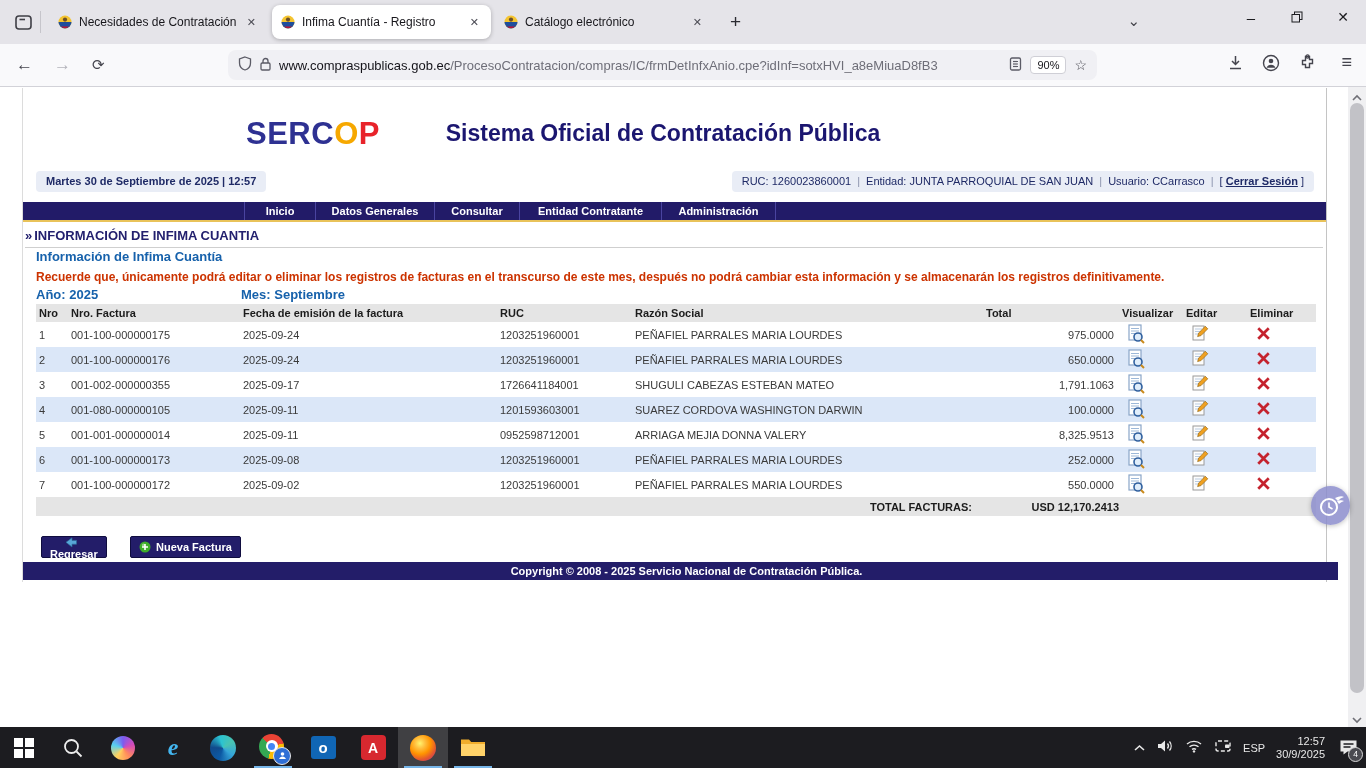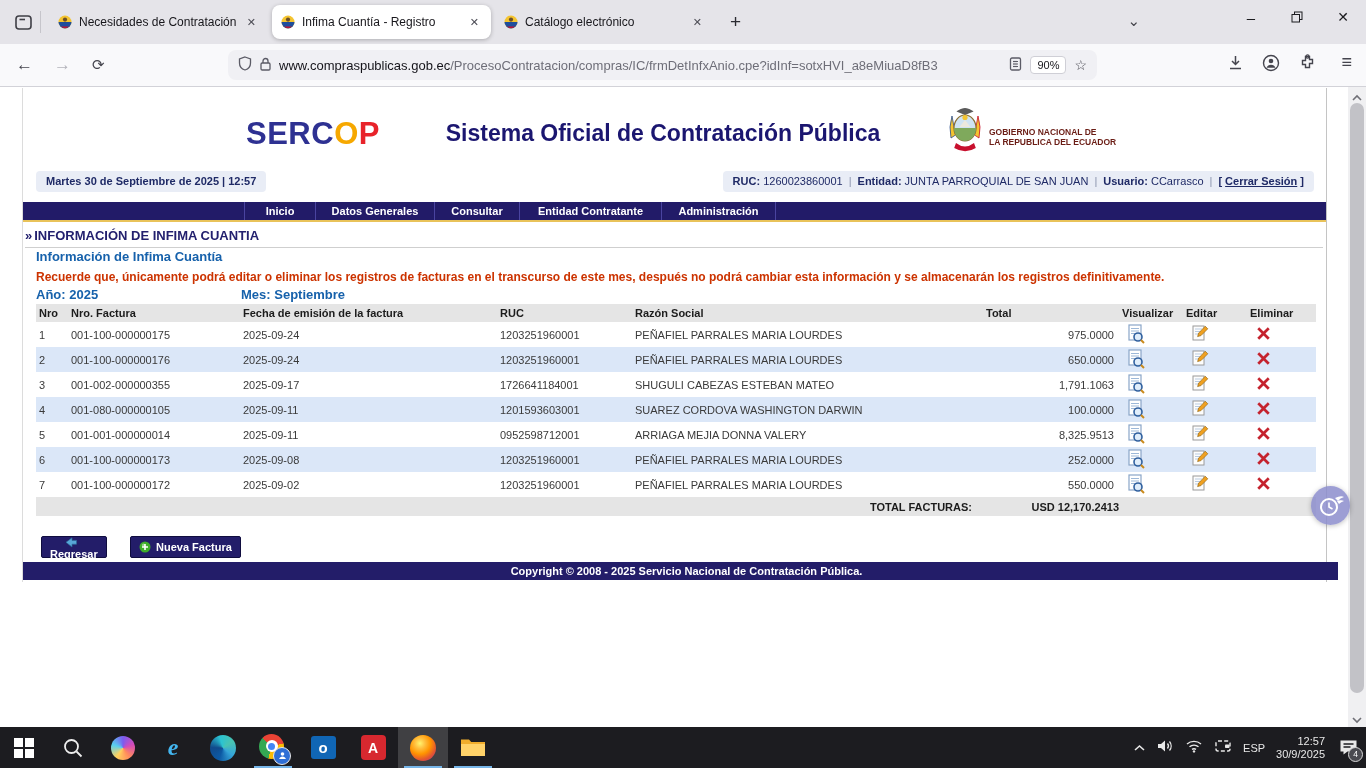--- a/index.html
+++ b/index.html
@@ -55,21 +55,21 @@
   #sercop-logo .p1{color:#2e3192;} #sercop-logo .p2{color:#f6a800;} #sercop-logo .p3{color:#e8232a;}
   #site-title{position:absolute;left:360px;top:32px;width:560px;text-align:center;
               font-size:23px;font-weight:bold;color:#1b1670;}
   #gov{position:absolute;left:924px;top:18px;display:flex;align-items:center;}
   #gov-text{margin-left:6px;font-size:8.5px;font-weight:bold;color:#6b1d15;line-height:10px;margin-top:14px;}
 
   .infobox{position:absolute;top:83px;height:21px;line-height:21px;background:#e9edf6;border-radius:4px;
            padding:0 10px;font-size:11px;color:#1f2a66;font-weight:bold;}
   #datebar{left:13px;}
   #userbar{right:12px;font-weight:normal;}
-  #userbar b{font-weight:bold;}
+  #userbar b{font-weight:normal;}
   #userbar .sep{color:#8b93ad;margin:0 6px;font-weight:normal;}
   #logout{font-weight:bold;text-decoration:underline;color:#1f2a66;}
 
   #mainnav{position:absolute;left:0;top:114px;width:100%;height:18px;background:#221b68;
            border-bottom:2px solid #e9c35a;display:flex;box-sizing:content-box;}
   #mainnav .spacer{width:221px;border-right:1px solid #4a44a0;}
   .nav-item{height:18px;line-height:18px;text-align:center;color:#fff;font-size:11px;font-weight:bold;
             border-right:1px solid #4a44a0;}
 
   #crumb{position:absolute;left:2px;top:140px;width:1298px;font-size:13px;font-weight:bold;color:#23206e;
@@ -273,36 +273,20 @@
     </div>
   </div>
 
   <div id="page">
 
     <div id="sercop-logo">
       <span class="p1">SERC</span><span class="p2">O</span><span class="p3">P</span>
     </div>
     <div id="site-title">Sistema Oficial de Contratación Pública</div>
 
-    <div id="gov">
-      <svg width="36" height="48" viewBox="0 0 36 48">
-        <path d="M18 2c-5 .5-8.5 3.5-8.5 3.5L18 9l8.5-3.5S23 2.5 18 2z" fill="#5a5a5a"></path>
-        <path d="M5 10q-3.5 11 -1 22l4.5-3z" fill="#f4c430" stroke="#2a4e8f" stroke-width=".8"></path>
-        <path d="M31 10q3.5 11 1 22l-4.5-3z" fill="#f4c430" stroke="#c8102e" stroke-width=".8"></path>
-        <ellipse cx="18" cy="22" rx="11" ry="13" fill="#cfe3f2" stroke="#8a6d2f" stroke-width="1.2"></ellipse>
-        <path d="M7 22a11 13 0 0 0 22 0z" fill="#7fa95c"></path>
-        <path d="M12.5 21l5.5-7 5.5 7z" fill="#ece8dd"></path>
-        <circle cx="18" cy="11.5" r="2.6" fill="#f4c430"></circle>
-        <path d="M9 37q9 7 18 0l1.8 5q-10.5 6.5 -21.6 0z" fill="#c8102e"></path>
-      </svg>
-      <div id="gov-text">
-        <div>GOBIERNO NACIONAL DE</div>
-        <div>LA REPUBLICA DEL ECUADOR</div>
-      </div>
-    </div>
 
     <div class="infobox" id="datebar">Martes 30 de Septiembre de 2025 | 12:57</div>
 
     <div class="infobox" id="userbar">
       <b>RUC:</b>&nbsp;<span>1260023860001</span><span class="sep">|</span><b>Entidad:</b>&nbsp;<span>JUNTA PARROQUIAL DE SAN JUAN</span><span class="sep">|</span><b>Usuario:</b>&nbsp;<span>CCarrasco</span><span class="sep">|</span><b>[</b>&nbsp;<a id="logout">Cerrar Sesión</a>&nbsp;<b>]</b>
     </div>
 
     <div id="crumb">
       <span class="marker">»</span><span>INFORMACIÓN DE INFIMA CUANTIA</span>
     </div>

